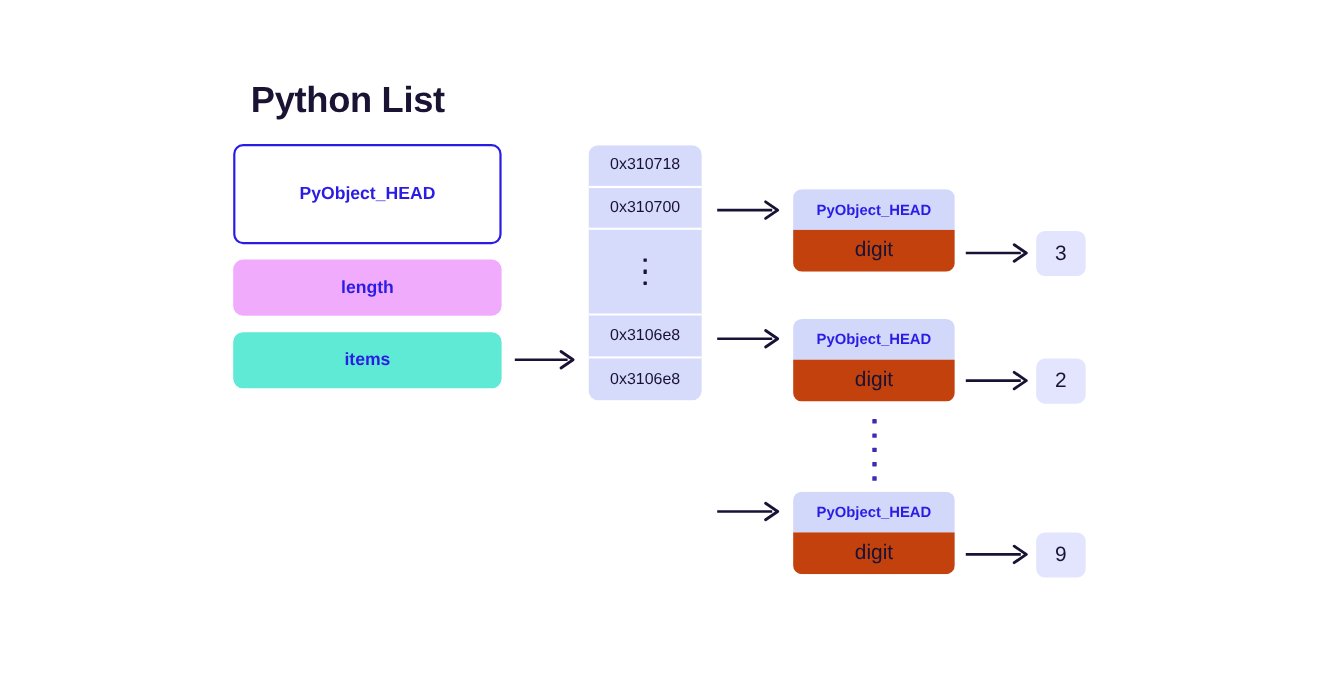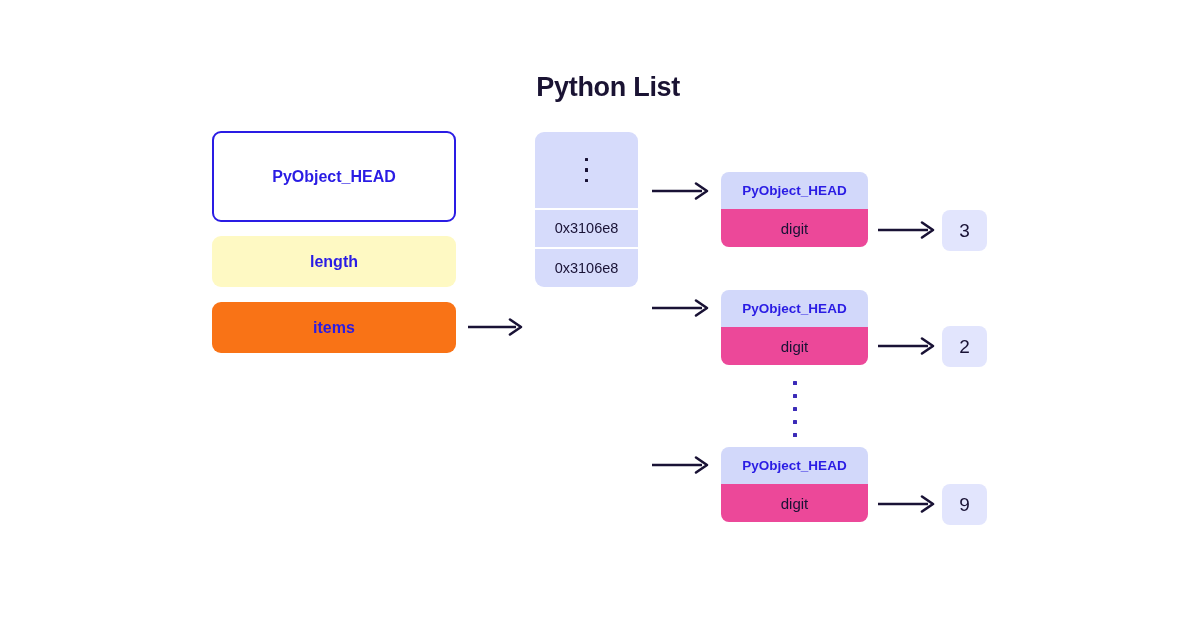--- a/index.html
+++ b/index.html
@@ -19,28 +19,28 @@
   .canvas {
     position: absolute;
     left: 0; top: 0;
     width: 1200px;
     height: 630px;
   }
 
   
   .title {
     position: absolute;
-    left: 200px;
+    left: 228px;
     top: 72px;
     width: 480px;
-    font-size: 27px;
+    font-size: 33px;
     font-weight: bold;
     letter-spacing: -0.3px;
     color: #1a1333;
-    text-align: right;
+    text-align: left;
     white-space: nowrap;
   }
 
   
   .struct-box {
     position: absolute;
     left: 212px;
     width: 244px;
     box-sizing: border-box;
     display: flex;
@@ -53,27 +53,27 @@
   .struct-head {
     top: 131px;
     height: 91px;
     background: #ffffff;
     border: 2px solid #2a1ce4;
     color: #2a1ce4;
   }
   .struct-length {
     top: 236px;
     height: 51px;
-    background: #fef9c3;
+    background: #f0abfc;
     color: #2a1ce4;
   }
   .struct-items {
     top: 302px;
     height: 51px;
-    background: #f97316;
+    background: #5eead4;
     color: #2a1ce4;
   }
 
   
   .addr-col {
     position: absolute;
     left: 535px;
     top: 132px;
     width: 103px;
     background: #ffffff;
@@ -118,25 +118,25 @@
     background: #d2d8fa;
     display: flex;
     align-items: center;
     justify-content: center;
     font-size: 13.5px;
     font-weight: bold;
     color: #2a1ce4;
   }
   .obj-digit {
     height: 38px;
-    background: #ec4899;
-    display: flex;
-    align-items: center;
-    justify-content: center;
-    font-size: 15px;
+    background: #c2410c;
+    display: flex;
+    align-items: center;
+    justify-content: center;
+    font-size: 19px;
     color: #191235;
   }
 
   
   .value-box {
     position: absolute;
     width: 45px;
     height: 41px;
     background: #e2e5fd;
     border-radius: 8px;
@@ -190,20 +190,26 @@
   </div>
 
   <div class="arrow" style="left:468px; top:316px; width:60px;">
     <svg width="60" height="22" viewBox="0 0 60 22" aria-hidden="true">
       <line x1="0" y1="11" x2="48" y2="11" stroke="#191235" stroke-width="2.4"></line>
       <polyline points="42,3.5 53,11 42,18.5" fill="none" stroke="#191235" stroke-width="2.6" stroke-linecap="round" stroke-linejoin="round"></polyline>
     </svg>
   </div>
 
   <div class="addr-col">
+    <div class="addr-cell">
+        <span>0x310718</span>
+      </div>
+    <div class="addr-cell">
+        <span>0x310700</span>
+      </div>
     <div class="addr-cell addr-ellipsis">
       <span class="dot"></span>
       <span class="dot"></span>
       <span class="dot"></span>
     </div>
     <div class="addr-cell">
         <span>0x3106e8</span>
       </div>
     <div class="addr-cell">
         <span>0x3106e8</span>

